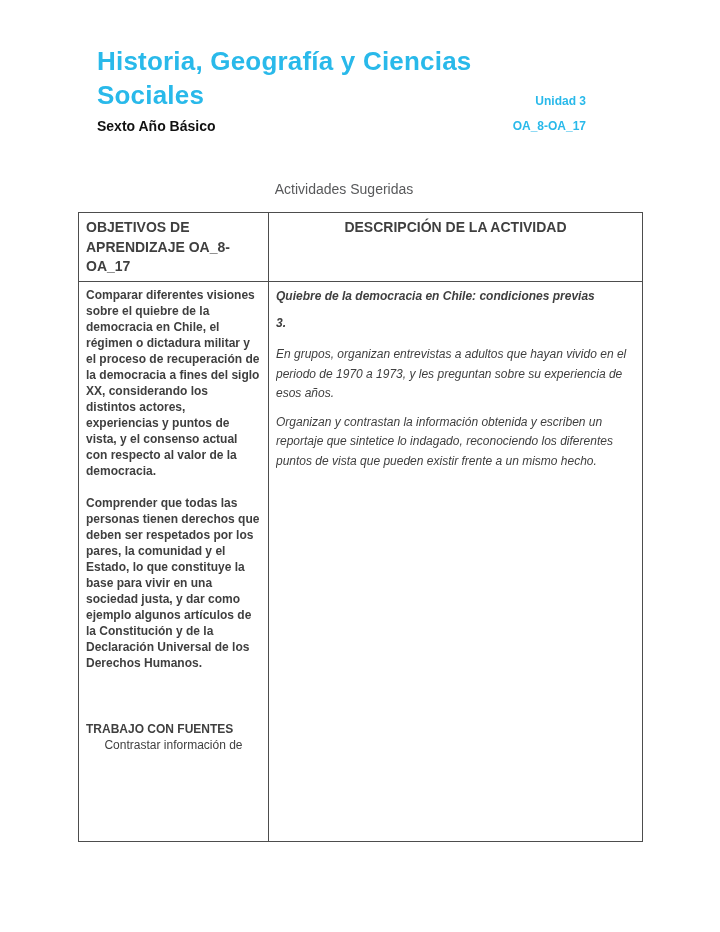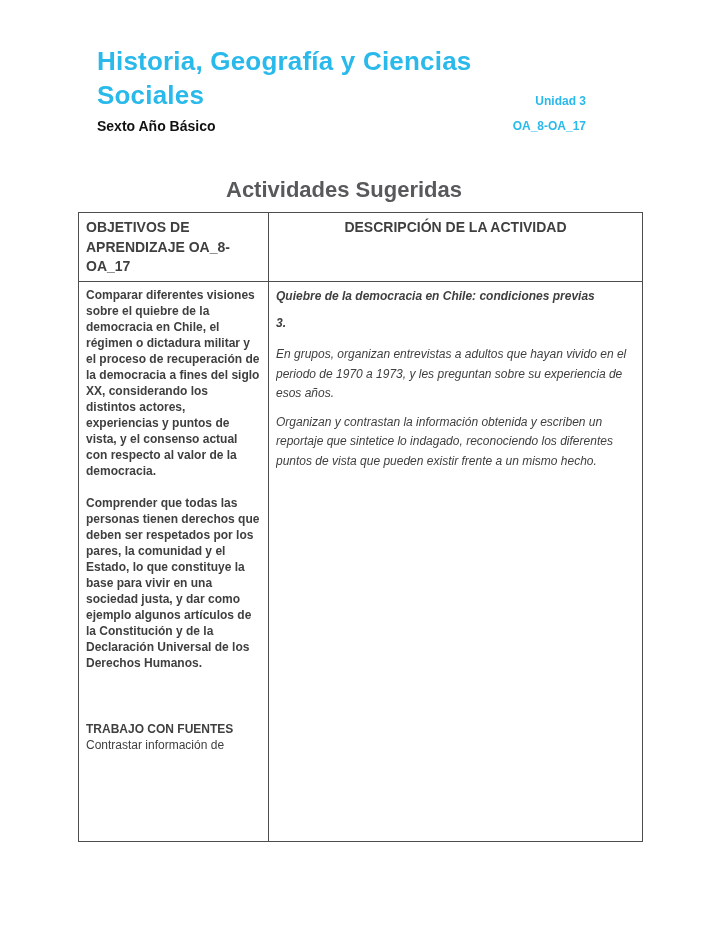--- a/index.html
+++ b/index.html
@@ -45,23 +45,23 @@
     line-height: 25px;
     font-weight: bold;
     white-space: nowrap;
   }
 
   
   .section-heading {
     margin-top: 40px;
     text-align: center;
     color: #58595b;
-    font-size: 22px;
+    font-size: 14px;
     line-height: 21px;
-    font-weight: bold;
+    font-weight: normal;
   }
 
   
   .activities-table {
     border-collapse: collapse;
     table-layout: fixed;
     width: 564px;
     margin: 12px 0 12px 78px;
   }
   .col-obj  { width: 190px; }
@@ -84,21 +84,21 @@
 
   .cell-inner {
     height: 552px;
     overflow: hidden;
   }
   .td-obj  { font-size: 12px; line-height: 16px; font-weight: bold; }
   .td-desc { font-size: 12px; line-height: 19.5px; font-weight: normal; font-style: italic; }
 
   .obj-para { margin-bottom: 16px; }
   .obj-sources-label { margin-top: 50px; font-weight: bold; }
-  .obj-sources-text  { font-weight: normal; }
+  .obj-sources-text  { font-weight: normal; text-align: center; }
 
   .act-title  { font-weight: bold; margin-bottom: 7px; }
   .act-number { font-weight: bold; margin-bottom: 12px; }
   .act-para   { margin-bottom: 9px; }
 </style>
 </head>
 <body>
 
 <div class="page">
 

